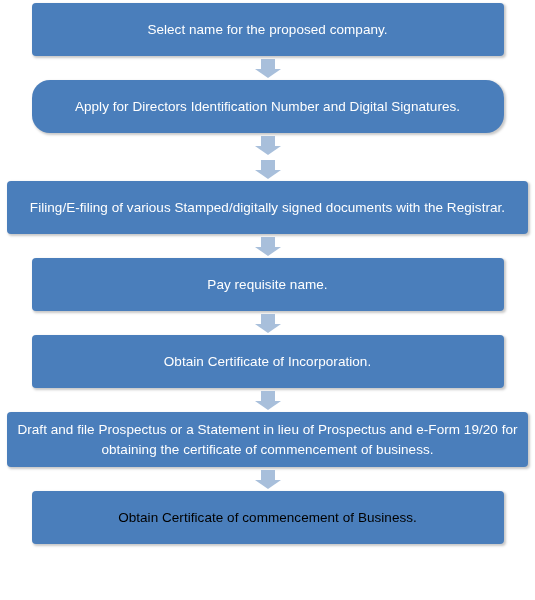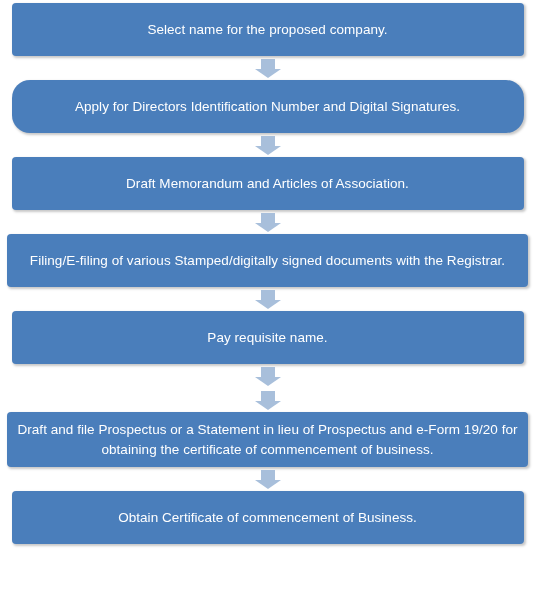--- a/index.html
+++ b/index.html
@@ -42,21 +42,21 @@
     letter-spacing: 0.05px;
     box-shadow: 1.5px 1.5px 2.5px rgba(0,0,0,0.22);
     -webkit-font-smoothing: antialiased;
   }
   .process-box .box-label {
     display: block;
     width: 100%;
   }
   
   .w-std {
-    width: 512px;
+    width: 472px;
     height: 53px;
     align-items: center;
   }
   
   .w-wide {
     width: 521px;
   }
   .h-1 { height: 53px; }
   .h-2 { height: 55px; }
 
@@ -120,25 +120,20 @@
     </div>
   </div>
 
   <div class="connector">
     <div class="arrow-down">
       <div class="shaft" style="background: rgb(168, 191, 219);"></div>
       <div class="head" style="border-top-color: rgb(168, 191, 219);"></div>
     </div>
   </div>
 
-  <div class="flow-row">
-    <div class="process-box w-std h-1" style="background: rgb(74, 126, 187); color: rgb(255, 255, 255);">
-      <span class="box-label">Draft Memorandum and Articles of Association.</span>
-    </div>
-  </div>
 
   <div class="connector">
     <div class="arrow-down">
       <div class="shaft" style="background: rgb(168, 191, 219);"></div>
       <div class="head" style="border-top-color: rgb(168, 191, 219);"></div>
     </div>
   </div>
 
   <div class="flow-row">
     <div class="process-box w-wide h-1" style="background: rgb(74, 126, 187); color: rgb(255, 255, 255);">
@@ -159,20 +154,25 @@
     </div>
   </div>
 
   <div class="connector">
     <div class="arrow-down">
       <div class="shaft" style="background: rgb(168, 191, 219);"></div>
       <div class="head" style="border-top-color: rgb(168, 191, 219);"></div>
     </div>
   </div>
 
+  <div class="flow-row">
+    <div class="process-box w-std h-1" style="background: rgb(74, 126, 187); color: rgb(255, 255, 255);">
+      <span class="box-label">Obtain Certificate of Incorporation.</span>
+    </div>
+  </div>
 
   <div class="connector">
     <div class="arrow-down">
       <div class="shaft" style="background: rgb(168, 191, 219);"></div>
       <div class="head" style="border-top-color: rgb(168, 191, 219);"></div>
     </div>
   </div>
 
   <div class="flow-row">
     <div class="process-box w-wide h-2" style="background: rgb(74, 126, 187); color: rgb(255, 255, 255);">
@@ -181,18 +181,18 @@
   </div>
 
   <div class="connector">
     <div class="arrow-down">
       <div class="shaft" style="background: rgb(168, 191, 219);"></div>
       <div class="head" style="border-top-color: rgb(168, 191, 219);"></div>
     </div>
   </div>
 
   <div class="flow-row">
-    <div class="process-box w-std h-1" style="background: rgb(74, 126, 187); color: #ffffff;">
+    <div class="process-box w-std h-1" style="background: rgb(74, 126, 187); color: #000000;">
       <span class="box-label">Obtain Certificate of commencement of Business.</span>
     </div>
   </div>
 
 </div>
 
 </body></html>

